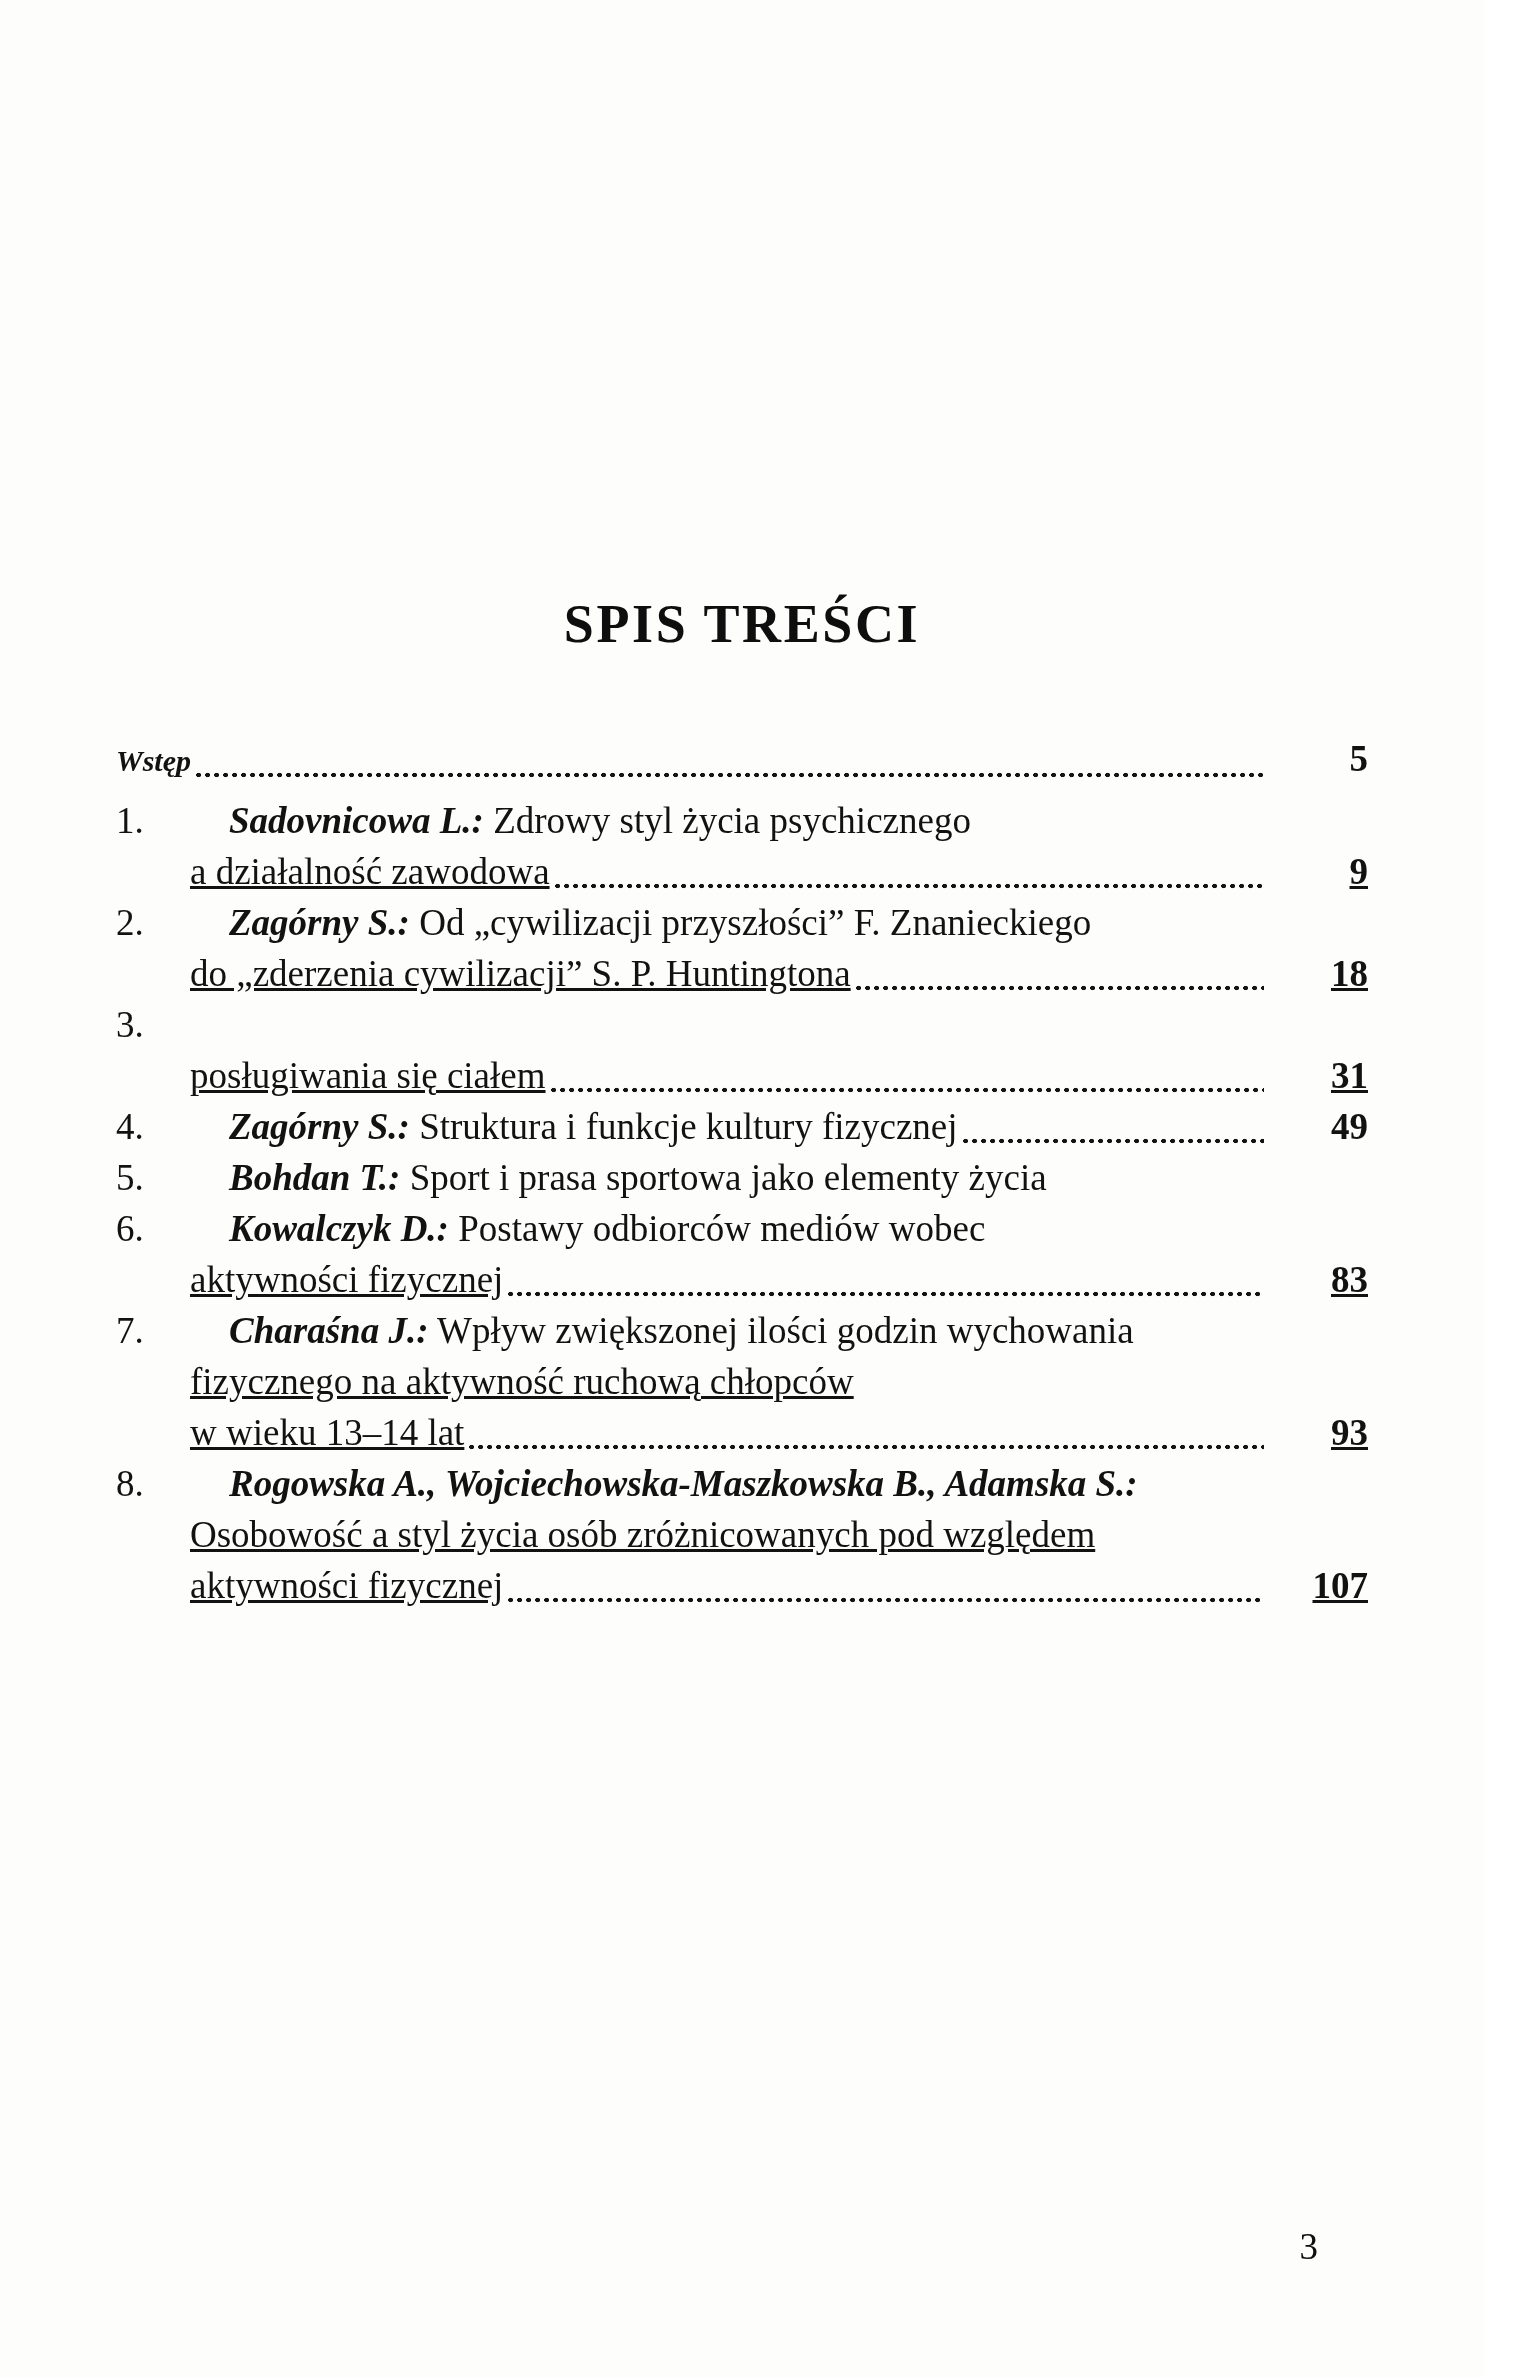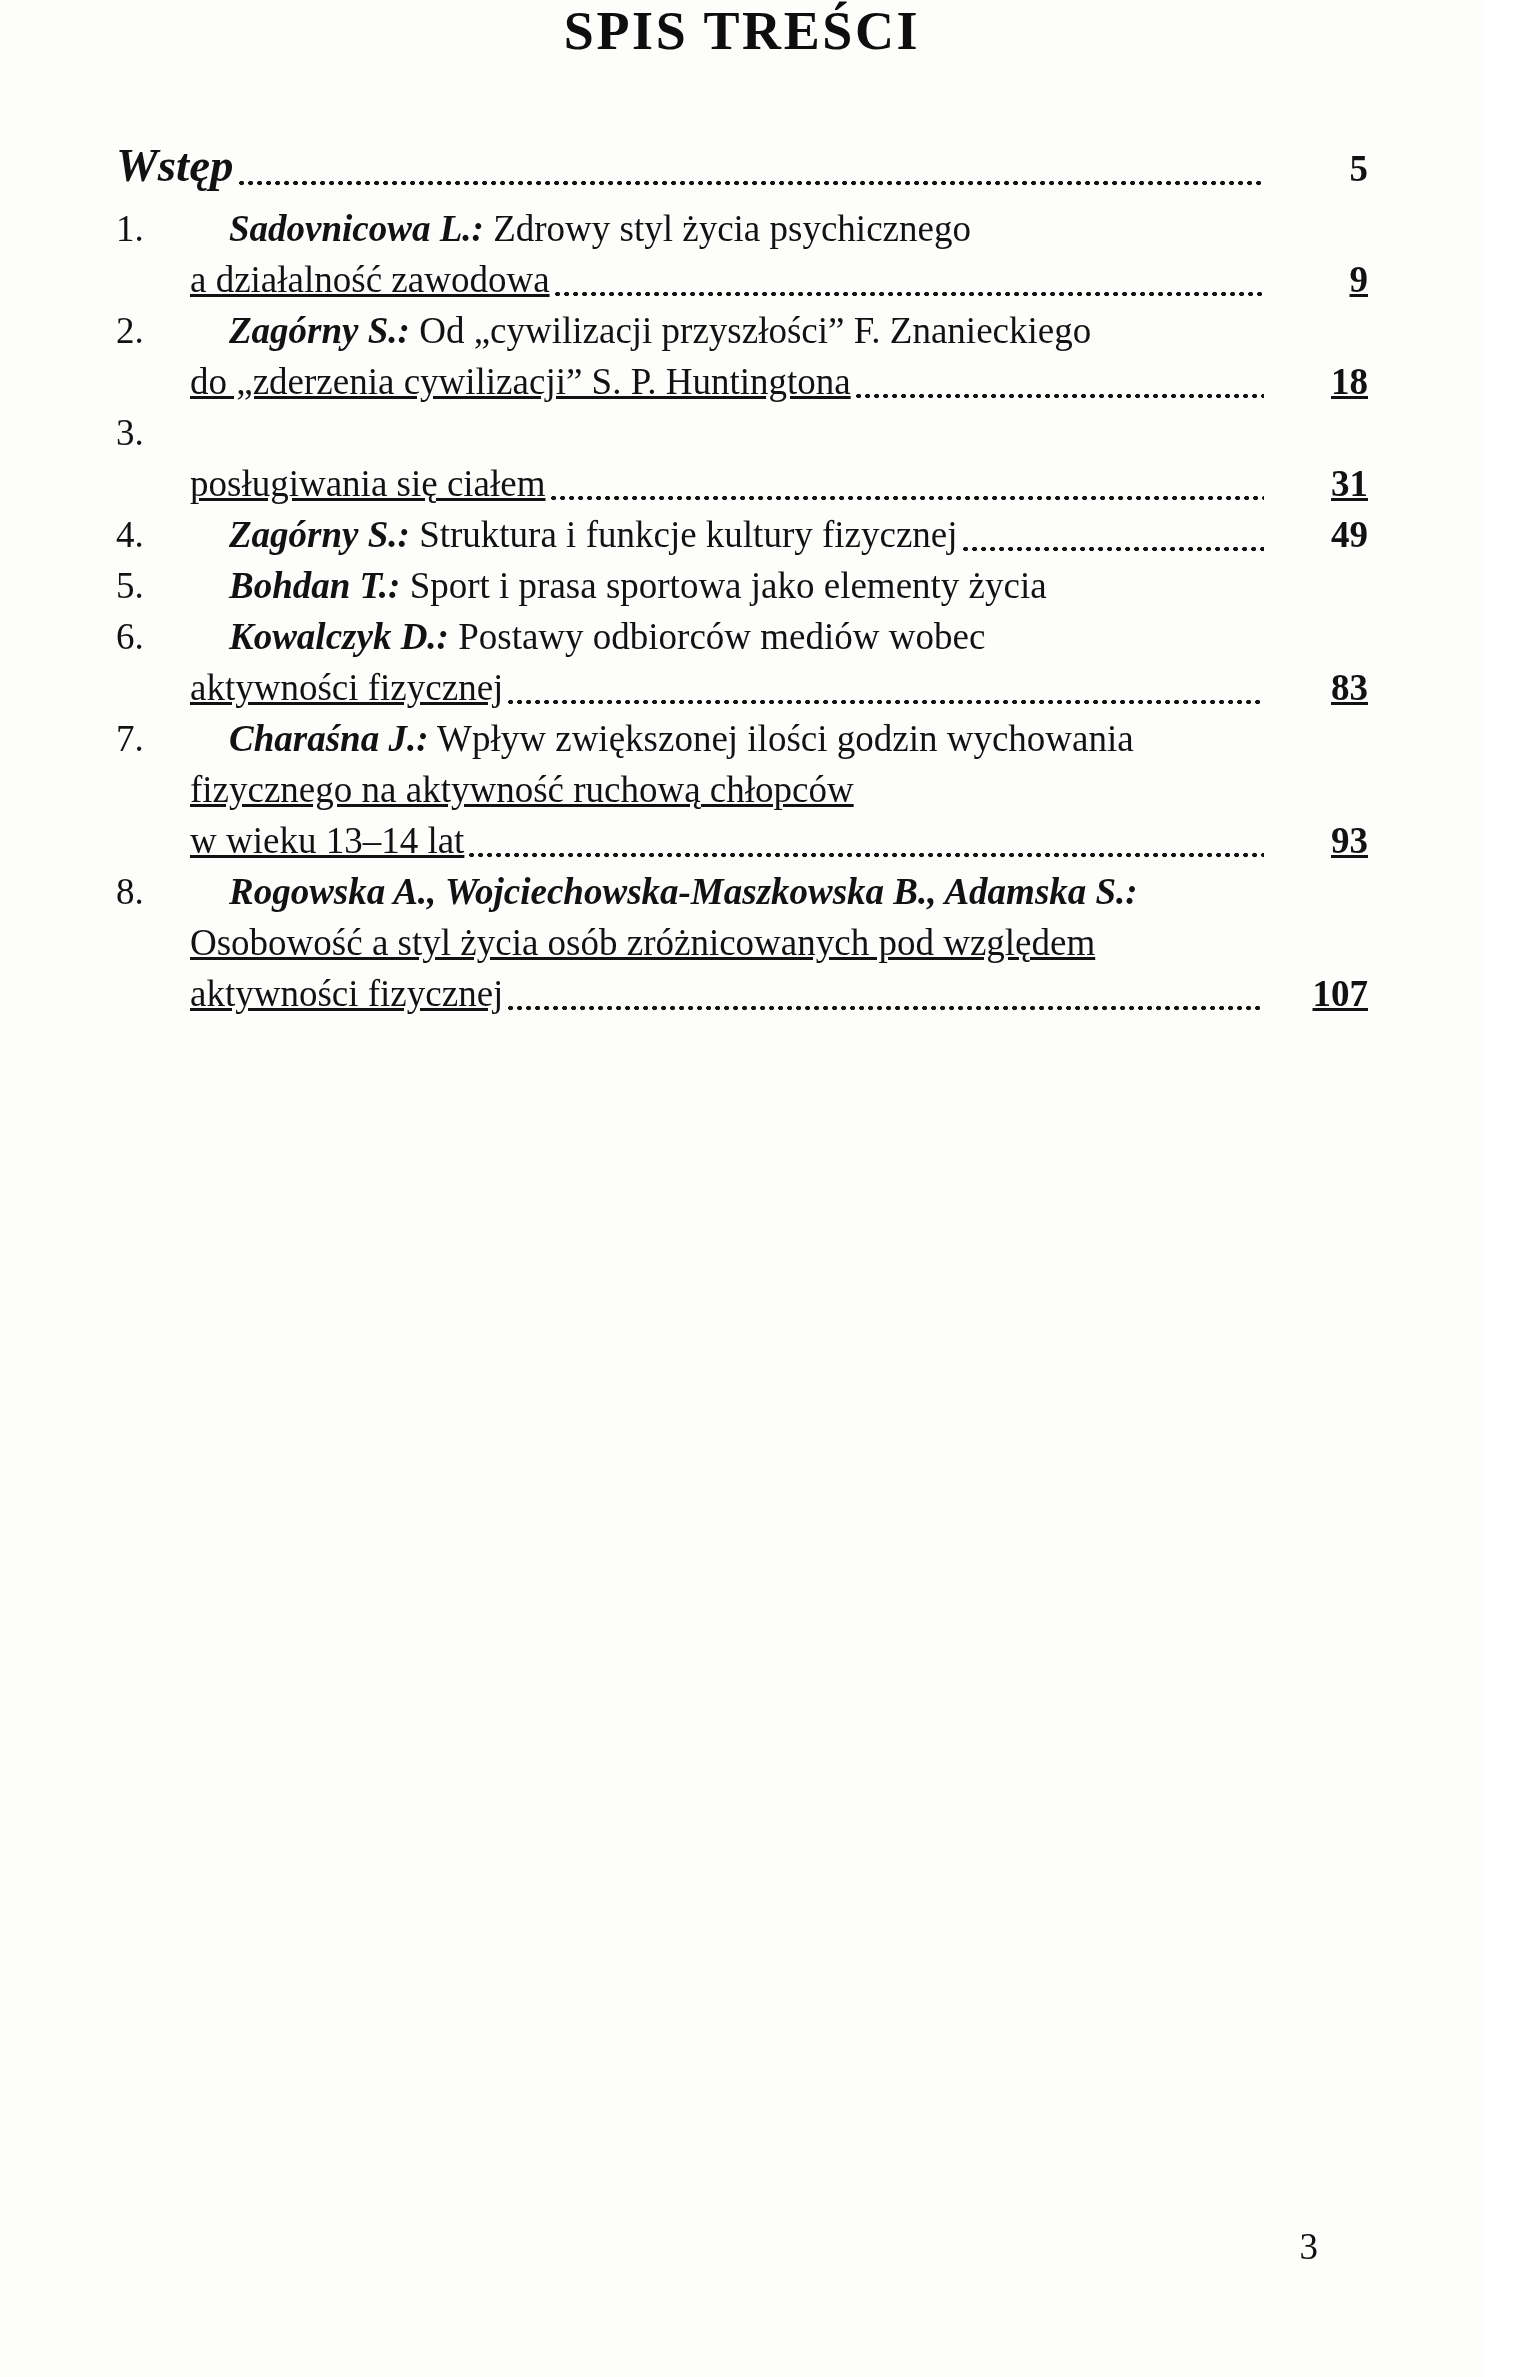--- a/index.html
+++ b/index.html
@@ -9,20 +9,21 @@
   }
   .page {
     position: relative;
     width: 1484px;
     height: 2377px;
     background: #fdfdfc;
     color: #121212;
     font-family: "Liberation Serif", "DejaVu Serif", serif;
     overflow: hidden;
     box-sizing: border-box;
+    padding-top: 593px;
   }
   .title {
     margin: 0;
     text-align: center;
     font-size: 54px;
     font-weight: bold;
     letter-spacing: 2.6px;
     color: #0e0e0e;
   }
   .content {
@@ -34,21 +35,21 @@
   .row {
     display: flex;
     align-items: baseline;
   }
   .intro-row {
     margin-bottom: 9px;
   }
   .intro-label {
     font-weight: bold;
     font-style: italic;
-    font-size: 47px;
+    font-size: 30px;
     white-space: nowrap;
   }
   .num {
     flex: 0 0 74px;
   }
   .line-text {
     white-space: nowrap;
   }
   .author {
     font-weight: bold;

